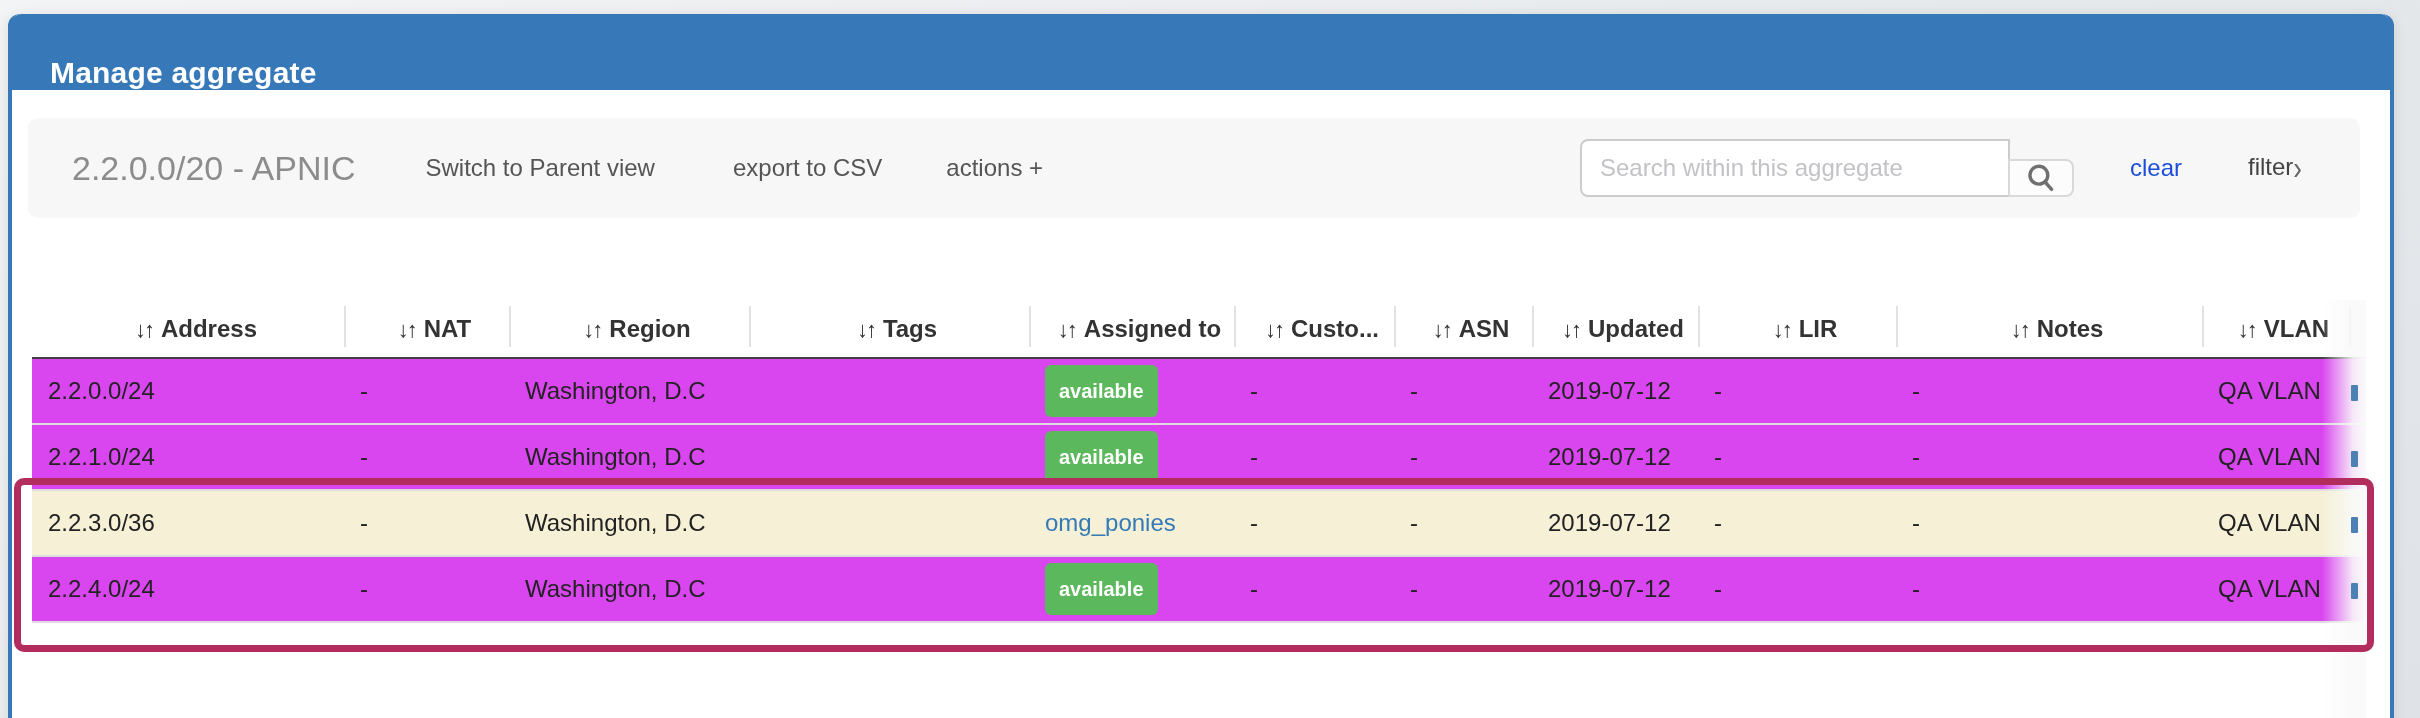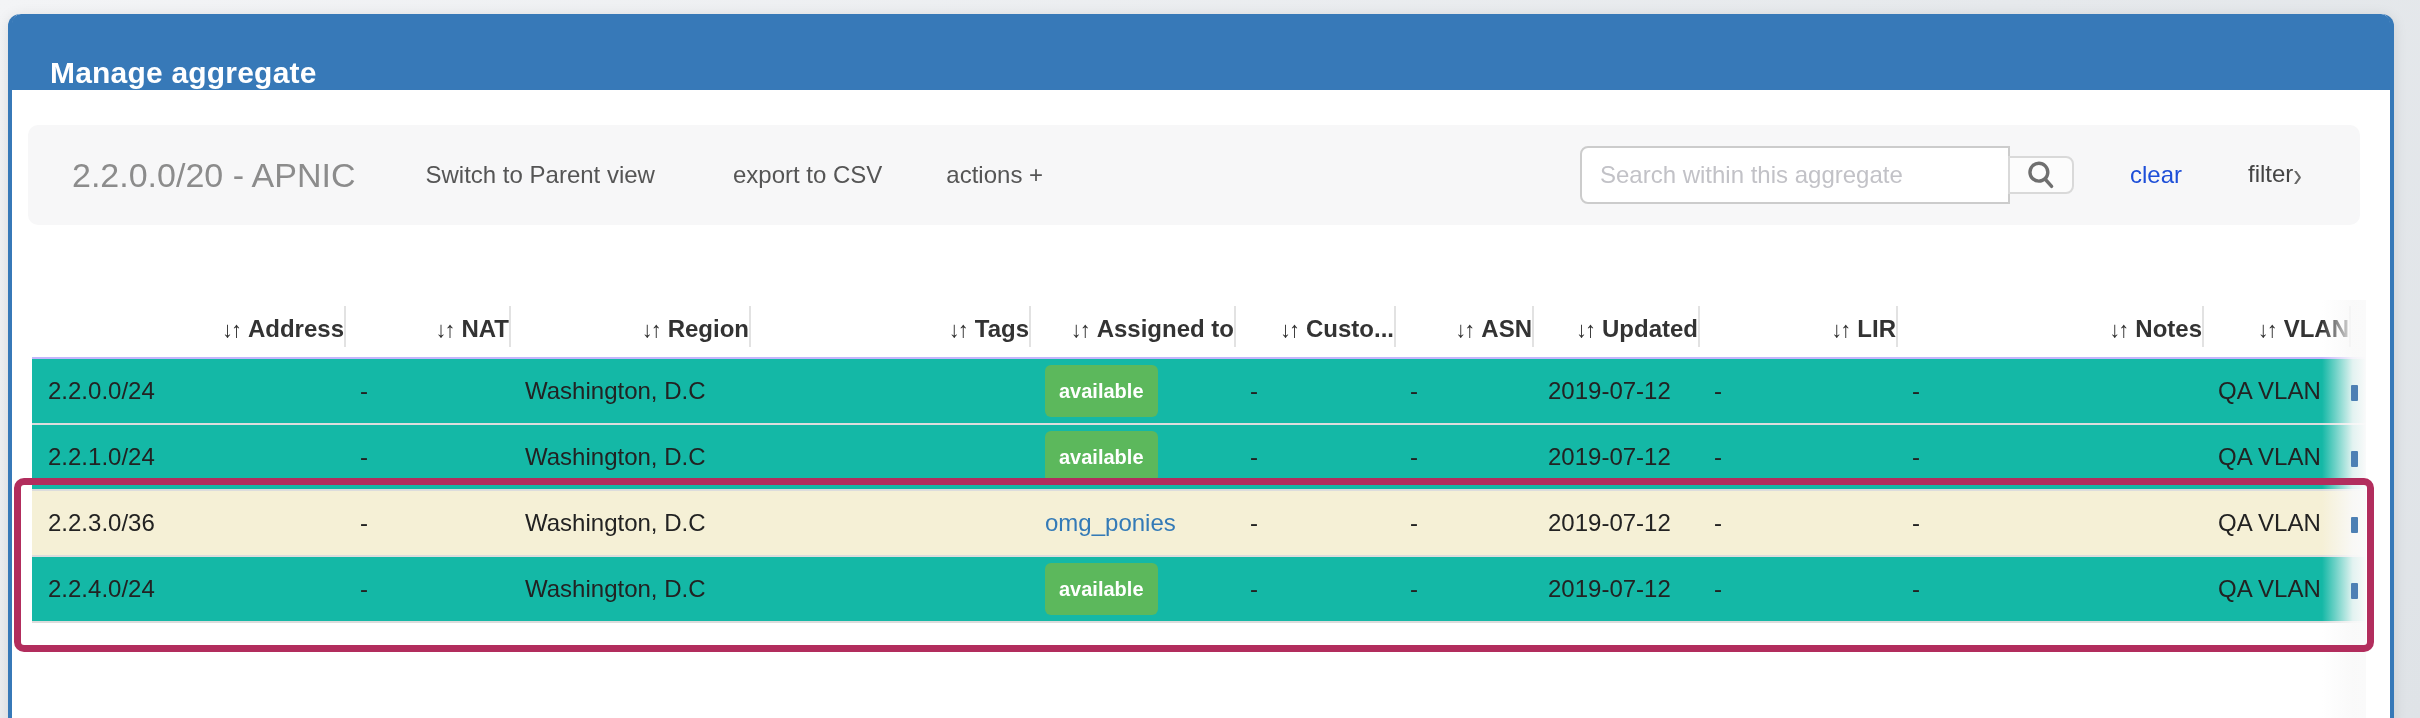--- a/index.html
+++ b/index.html
@@ -20,31 +20,31 @@
     box-shadow:0 2px 14px rgba(0,0,0,0.10);
   }
   .panel-header {
     height:76px; background:#3779b8; border-radius:9px 9px 0 0;
     display:flex; align-items:flex-end; padding-left:38px;
   }
   .panel-title { color:#ffffff; font-size:30px; font-weight:bold; letter-spacing:0.2px; }
 
   
   .toolbar {
-    position:absolute; left:16px; top:111px; width:2332px; height:100px;
+    position:absolute; left:16px; top:104px; width:2332px; height:100px;
     background:#f7f7f8; border-radius:10px;
     display:flex; align-items:center;
   }
   .agg-label { margin-left:44px; font-size:34px; color:#8c8c8c; white-space:nowrap; }
   .tb-link { font-size:24px; color:#555555; cursor:pointer; white-space:nowrap; }
   .tb-link.switch  { margin-left:70px; }
   .tb-link.export  { margin-left:78px; }
   .tb-link.actions { margin-left:64px; }
 
-  .search-group { margin-left:auto; display:flex; align-items:center; height:58px; }
+  .search-group { margin-left:auto; display:flex; align-items:flex-end; height:58px; }
   .search-input {
     width:430px; height:58px; padding:0 18px;
     border:2px solid #cccccc; border-right:2px solid #cccccc;
     border-radius:8px 0 0 8px; background:#ffffff;
     font-size:24px; color:#333; outline:none;
     font-family:"Liberation Sans", sans-serif;
   }
   .search-input::placeholder { color:#c2c2c7; }
   .search-btn {
     width:66px; margin-left:-2px;
@@ -54,31 +54,31 @@
   }
   .clear-btn  { margin-left:56px; font-size:24px; color:#1d4ed8; cursor:pointer; }
   .filter-btn { margin-left:66px; margin-right:58px; font-size:24px; color:#444;
                 cursor:pointer; display:flex; align-items:flex-start; }
   .chev { font-size:26px; color:#666; font-weight:400; transform:scaleY(1.25); }
 
   
   .table-wrap { position:absolute; left:20px; top:286px; width:2334px; }
   table.ip-table { width:2334px; border-collapse:collapse; table-layout:fixed; }
   .ip-table th {
-    height:58px; text-align:right; font-size:24px; font-weight:bold; color:#333;
+    height:58px; text-align:center; font-size:24px; font-weight:bold; color:#333;
     padding:0 0 0 16px; white-space:nowrap; overflow:hidden;
-    border-bottom:2px solid #c4b5fd; position:relative; cursor:pointer;
+    border-bottom:2px solid #404040; position:relative; cursor:pointer;
   }
   .ip-table th + th::before {
     content:""; position:absolute; left:0; top:6px; bottom:10px; width:2px; background:#e2e2e2;
   }
   .ip-table td {
     height:66px; font-size:24px; color:#222; padding:0 0 0 16px;
     white-space:nowrap; overflow:hidden;
-    border-bottom:2px solid #dcdcdc; background:#14b8a6;
+    border-bottom:2px solid #dcdcdc; background:#d946ef;
   }
   tr.highlight td { background:#f5f0d6; }
   .sort { font-weight:bold; font-size:22px; color:#333; letter-spacing:-2px; margin-right:8px; }
 
   .badge {
     display:inline-block; background:#5cb85c; color:#fff;
     font-size:20px; font-weight:bold; line-height:1;
     padding:16px 14px; border-radius:6px;
   }
   .cell-link { color:#337ab7; text-decoration:none; cursor:pointer; }

